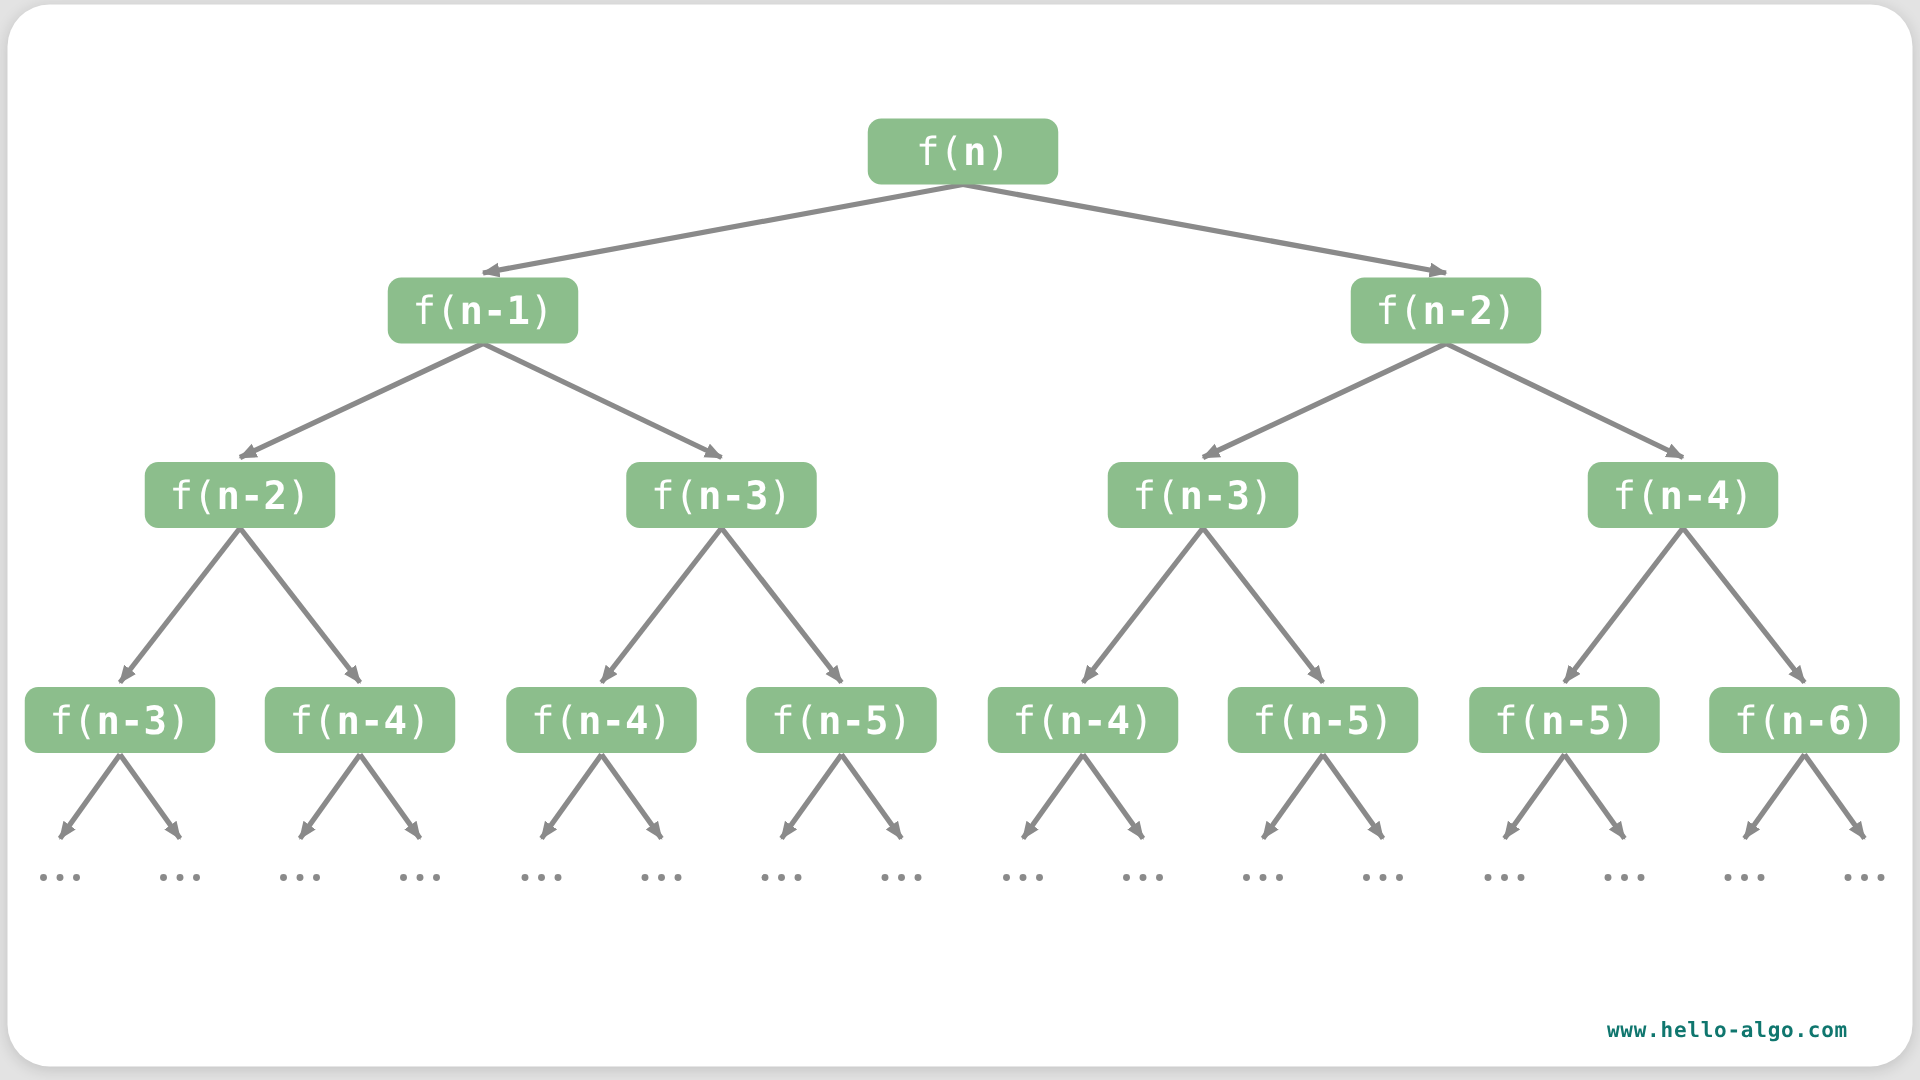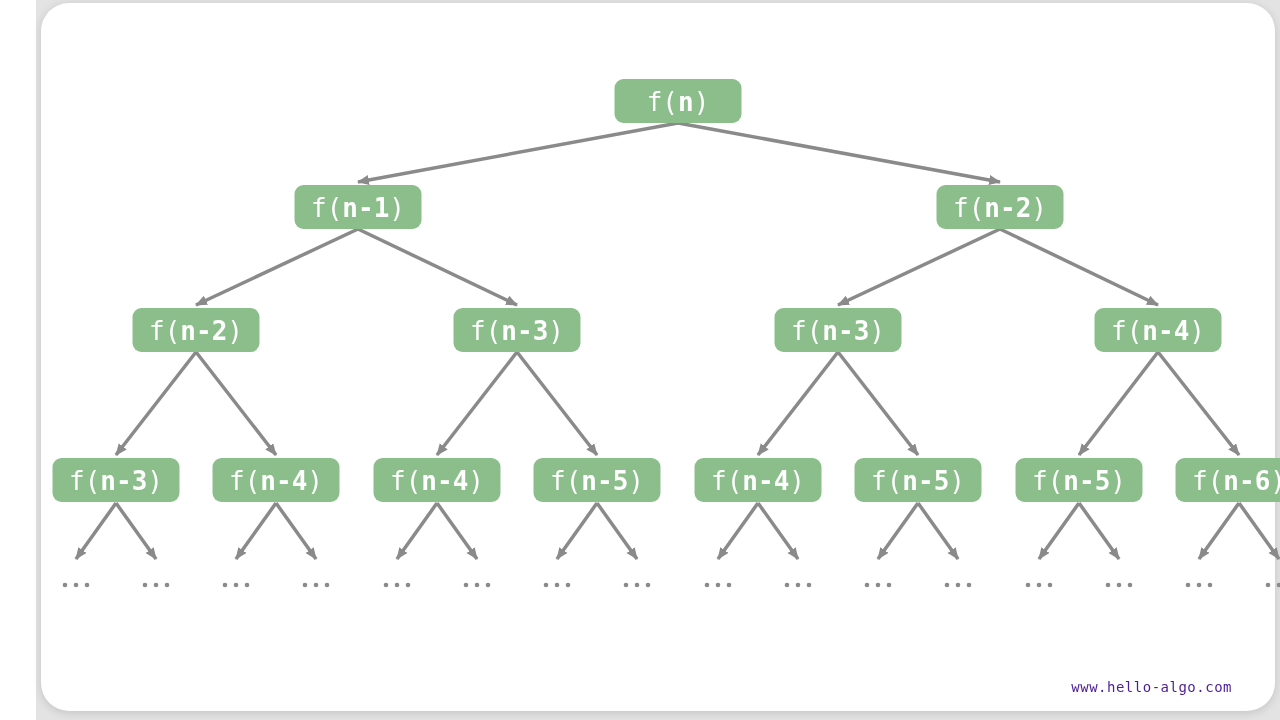--- a/index.html
+++ b/index.html
@@ -43,21 +43,21 @@
     user-select: none;
   }
   .node-label {
     font-family: "DejaVu Sans Mono", monospace;
     font-size: 26px;
   }
 </style>
 </head>
 <body>
 
-<div class="page" style="background: rgb(227, 227, 227); margin-left: 36px;">
+<div class="page" style="background: rgb(227, 227, 227);">
   <div class="card" style="background: rgb(255, 255, 255);"></div>
   <svg id="tree-svg" viewBox="0 0 1280 720">
       <defs>
         <marker id="arrowhead" markerWidth="14" markerHeight="12" refX="11" refY="5" orient="auto" markerUnits="userSpaceOnUse">
           <path d="M0,0 L12,5 L0,10 Z" fill="#8a8a8a"></path>
         </marker>
       </defs>
       <line x1="642" y1="123" x2="322" y2="182" stroke="#8a8a8a" stroke-width="3.5" marker-end="url(#arrowhead)"></line>
       <line x1="642" y1="123" x2="964" y2="182" stroke="#8a8a8a" stroke-width="3.5" marker-end="url(#arrowhead)"></line>
       <line x1="322" y1="229" x2="160" y2="305" stroke="#8a8a8a" stroke-width="3.5" marker-end="url(#arrowhead)"></line>
@@ -222,14 +222,14 @@
       </g>
       <g>
         <rect x="979.5" y="458" width="127" height="44" rx="9" ry="9" fill="#8cbe8c"></rect>
         <text x="1043" y="481" text-anchor="middle" dominant-baseline="central" fill="#ffffff" class="node-label"><tspan>f(</tspan><tspan font-weight="bold">n-5</tspan><tspan>)</tspan></text>
       </g>
       <g>
         <rect x="1139.5" y="458" width="127" height="44" rx="9" ry="9" fill="#8cbe8c"></rect>
         <text x="1203" y="481" text-anchor="middle" dominant-baseline="central" fill="#ffffff" class="node-label"><tspan>f(</tspan><tspan font-weight="bold">n-6</tspan><tspan>)</tspan></text>
       </g>
     </svg>
-  <div class="watermark" style="color: #4c1d95;">www.hello-algo.com</div>
+  <div class="watermark" style="color: #0f766e; font-weight: bold;">www.hello-algo.com</div>
 </div>
 
 </body></html>

